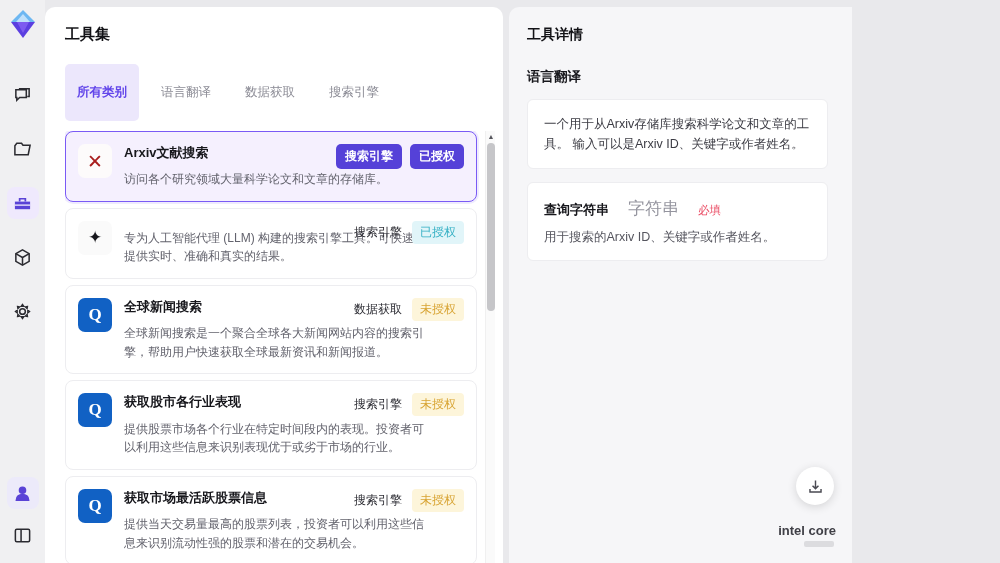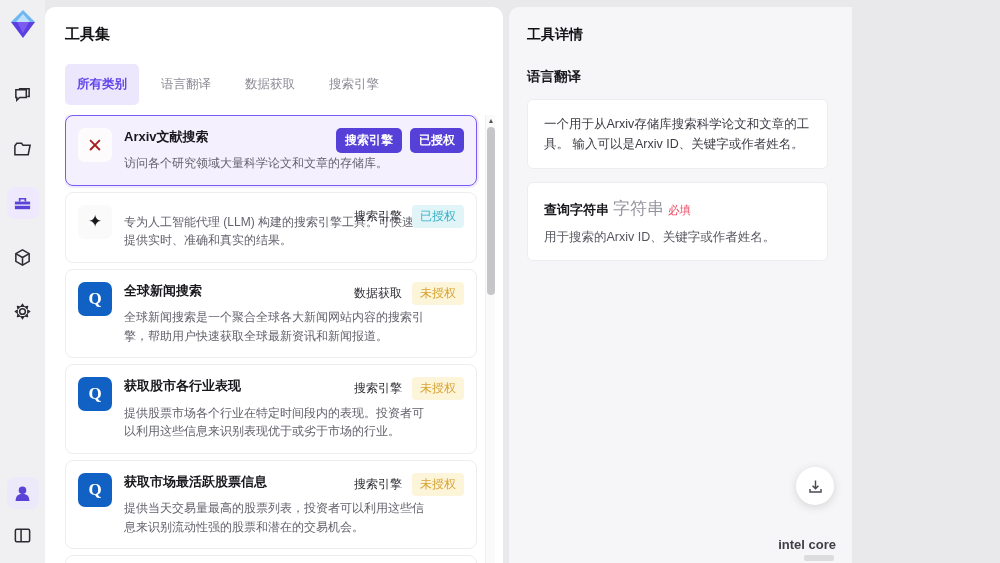--- a/index.html
+++ b/index.html
@@ -20,21 +20,21 @@
   .side-btn.active svg { stroke:#5a43d6; fill:#5a43d6; }
   .side-bottom { position:absolute; bottom:12px; display:flex; flex-direction:column; gap:10px; align-items:center; }
   .side-btn.user { background:#eceafa; }
   .side-btn.user svg { stroke:#5a43d6; fill:#5a43d6; }
 
   
   .left-panel { width:458px; flex-shrink:0; background:#ffffff; margin-top:7px;
     border-radius:10px 10px 0 0; padding:18px 0 0 20px; position:relative; }
   .page-title { font-size:15px; font-weight:bold; color:#121216; }
   .tabs { display:flex; gap:10px; margin-top:20px; }
-  .tab { font-size:12.5px; color:#8b8b95; padding:12px 12px; border-radius:5px; cursor:pointer; white-space:nowrap; }
+  .tab { font-size:12.5px; color:#8b8b95; padding:20px 12px; border-radius:5px; cursor:pointer; white-space:nowrap; }
   .tab.active { color:#6246ea; background:#ece7fc; font-weight:bold; }
 
   .tool-list { margin-top:10px; height:458px; overflow:hidden; padding-right:26px; position:relative; }
   .tool-card { display:flex; background:#ffffff; border:1px solid #ededf0; border-radius:8px;
     padding:12px 10px 12px 12px; margin-bottom:6px; cursor:pointer; position:relative; }
   .tool-card.selected { background:#f5f0fe; border:1.5px solid #7a5af5;
     box-shadow:0 0 0 2px rgba(122,90,245,.12); }
   .tool-icon { width:34px; height:34px; border-radius:7px; background:#fafafa;
     display:flex; align-items:center; justify-content:center; flex-shrink:0;
     font-size:18px; font-weight:bold; }
@@ -64,32 +64,32 @@
     background:#c6c6c9; border-radius:4px; cursor:grab; }
 
   
   .right-panel { flex:1; margin-top:7px; margin-left:6px; background:#f6f6f8;
     border-radius:10px 0 0 0; padding:19px 24px 0 18px; position:relative; }
   .detail-title { font-size:14px; font-weight:bold; color:#121216; }
   .section-heading { font-size:13.5px; font-weight:bold; color:#17171c; margin-top:24px; }
   .detail-box { background:#ffffff; border:1px solid #ededf0; border-radius:6px;
     margin-top:13px; padding:14px 16px; }
   .intro-text { font-size:12.5px; color:#3c3c44; line-height:1.6; }
-  .param-head { display:flex; align-items:baseline; gap:4px; }
+  .param-head { display:flex; align-items:baseline; gap:19px; }
   .param-name { font-size:13px; font-weight:bold; color:#17171c; }
   .param-type { font-size:17px; color:#94949e; }
   .param-required { font-size:11.5px; color:#ea4a62; }
   .param-desc { font-size:12.5px; color:#55555e; margin-top:9px; }
 
   
   .download-fab { position:absolute; right:18px; bottom:58px; width:38px; height:38px;
     border-radius:50%; background:#ffffff; box-shadow:0 2px 10px rgba(0,0,0,.14);
     display:flex; align-items:center; justify-content:center; cursor:pointer; }
   .download-fab svg { width:17px; height:17px; stroke:#4a4a52; fill:none; stroke-width:1.7; }
-  .brand { position:absolute; right:16px; bottom:2px; text-align:right; }
+  .brand { position:absolute; right:16px; bottom:16px; text-align:right; }
   .brand-text { font-size:13px; color:#3f3f46; letter-spacing:.3px; }
   .brand-text b { font-weight:bold; letter-spacing:0; }
   .brand-sub { width:30px; height:6px; background:#dcdcdf; border-radius:2px;
     margin:3px 2px 0 auto; }
 </style>
 </head>
 <body>
 
 <div class="root">
 

